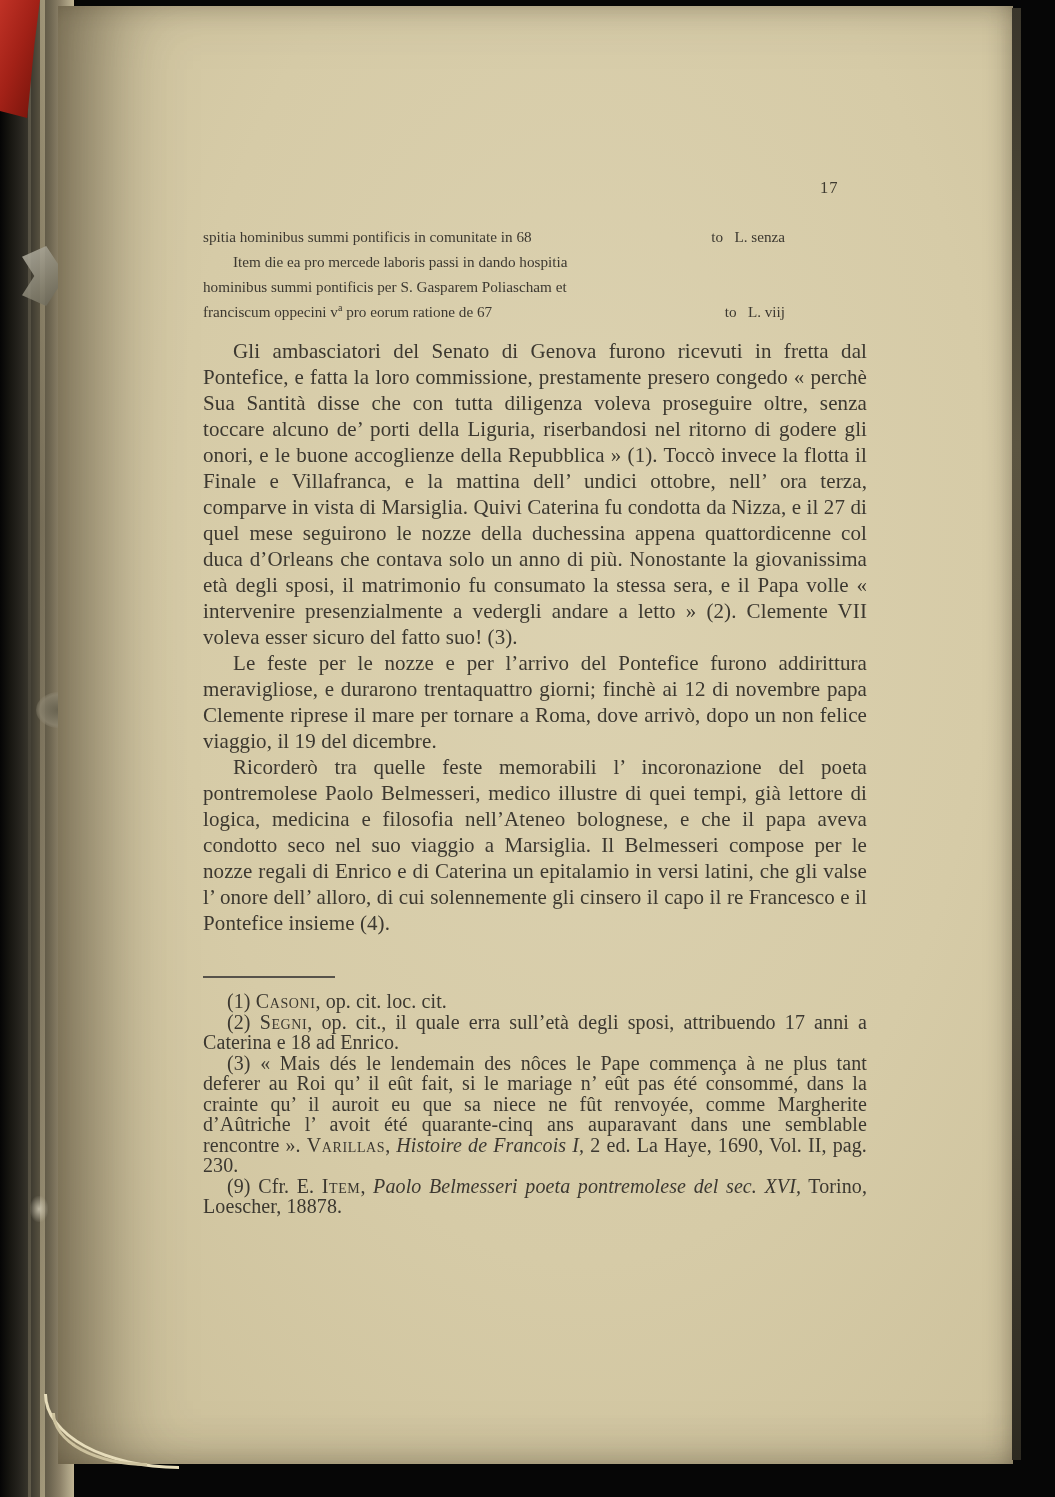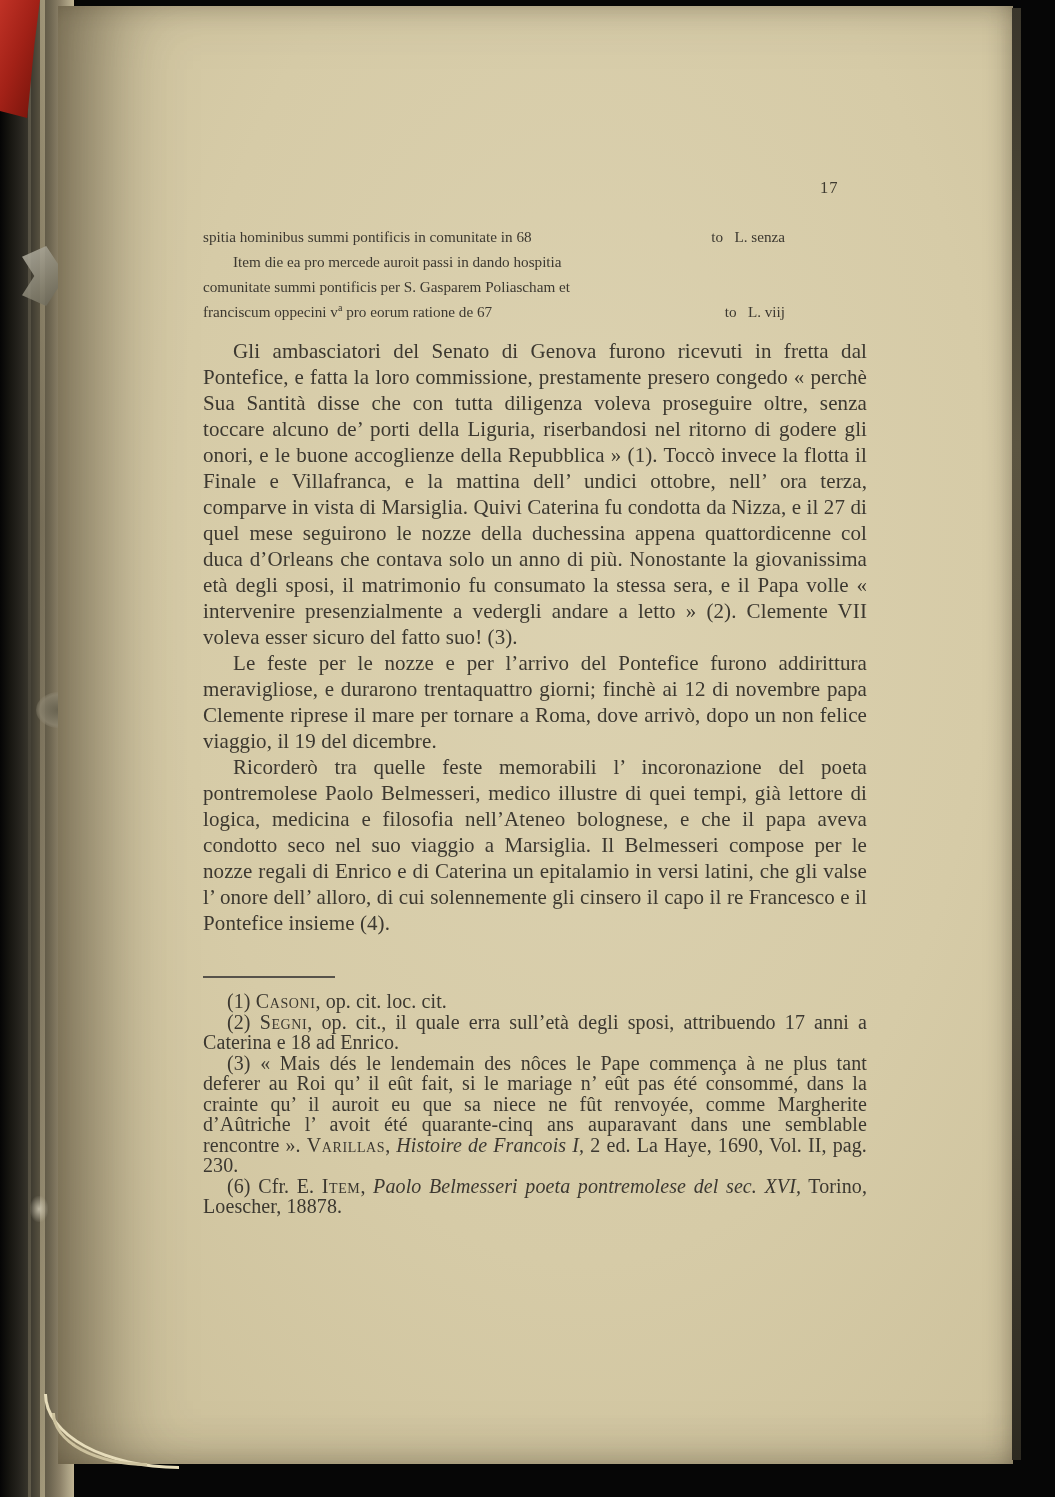--- a/index.html
+++ b/index.html
@@ -134,39 +134,39 @@
   <div class="page">
     <div class="page-number">17</div>
 
     <div class="text-col">
 
       <div class="account">
         <div class="acct-flex">
           <span>spitia hominibus summi pontificis in comunitate in 68</span>
           <span class="acct-right">to   L. senza</span>
         </div>
-        <div class="acct-indent">Item die ea pro mercede auroit passi in dando hospitia</div>
-        <div>comunitate summi pontificis per S. Gasparem Poliascham et</div>
+        <div class="acct-indent">Item die ea pro mercede laboris passi in dando hospitia</div>
+        <div>hominibus summi pontificis per S. Gasparem Poliascham et</div>
         <div class="acct-flex">
           <span><span>franciscum oppecini v</span><sup>a</sup><span> pro eorum ratione de 67</span></span>
           <span class="acct-right">to   L. viij</span>
         </div>
       </div>
 
       <p class="body-para">Gli ambasciatori del Senato di Genova furono ricevuti in fretta dal Pontefice, e fatta la loro commissione, prestamente presero congedo « perchè Sua Santità disse che con tutta diligenza voleva proseguire oltre, senza toccare alcuno de’ porti della Liguria, riserbandosi nel ritorno di godere gli onori, e le buone accoglienze della Repubblica » (1). Toccò invece la flotta il Finale e Villafranca, e la mattina dell’ undici ottobre, nell’ ora terza, comparve in vista di Marsiglia. Quivi Caterina fu condotta da Nizza, e il 27 di quel mese seguirono le nozze della duchessina appena quattordicenne col duca d’Orleans che contava solo un anno di più. Nonostante la giovanissima età degli sposi, il matrimonio fu consumato la stessa sera, e il Papa volle « intervenire presenzialmente a vedergli andare a letto » (2). Clemente VII voleva esser sicuro del fatto suo! (3).</p>
       <p class="body-para">Le feste per le nozze e per l’arrivo del Pontefice furono addirittura meravigliose, e durarono trentaquattro giorni; finchè ai 12 di novembre papa Clemente riprese il mare per tornare a Roma, dove arrivò, dopo un non felice viaggio, il 19 del dicembre.</p>
       <p class="body-para">Ricorderò tra quelle feste memorabili l’ incoronazione del poeta pontremolese Paolo Belmesseri, medico illustre di quei tempi, già lettore di logica, medicina e filosofia nell’Ateneo bolognese, e che il papa aveva condotto seco nel suo viaggio a Marsiglia. Il Belmesseri compose per le nozze regali di Enrico e di Caterina un epitalamio in versi latini, che gli valse l’ onore dell’ alloro, di cui solennemente gli cinsero il capo il re Francesco e il Pontefice insieme (4).</p>
 
       <div class="fn-rule"></div>
 
       <div class="footnotes">
         <p class="fn"><span>(1) </span><span class="sc">Casoni</span><span></span><span class="it"></span><span>, op. cit. loc. cit.</span></p>
         <p class="fn"><span>(2) </span><span class="sc">Segni</span><span></span><span class="it"></span><span>, op. cit., il quale erra sull’età degli sposi, attribuendo 17 anni a Caterina e 18 ad Enrico.</span></p>
         <p class="fn"><span>(3) « Mais dés le lendemain des nôces le Pape commença à ne plus tant deferer au Roi qu’ il eût fait, si le mariage n’ eût pas été consommé, dans la crainte qu’ il auroit eu que sa niece ne fût renvoyée, comme Margherite d’Aûtriche l’ avoit été quarante-cinq ans auparavant dans une semblable rencontre ». </span><span class="sc">Varillas</span><span>, </span><span class="it">Histoire de Francois I,</span><span> 2 ed. La Haye, 1690, Vol. II, pag. 230.</span></p>
-        <p class="fn"><span>(6) Cfr. E. </span><span class="sc">Item</span><span>, </span><span class="it">Paolo Belmesseri poeta pontremolese del sec. XVI,</span><span> Torino, Loescher, 18878.</span></p>
+        <p class="fn"><span>(9) Cfr. E. </span><span class="sc">Item</span><span>, </span><span class="it">Paolo Belmesseri poeta pontremolese del sec. XVI,</span><span> Torino, Loescher, 18878.</span></p>
       </div>
 
     </div>
   </div>
 
   <div class="right-page-edges"></div>
   <div class="page-curl curl1"></div>
   <div class="page-curl curl2"></div>
 
 </div>

